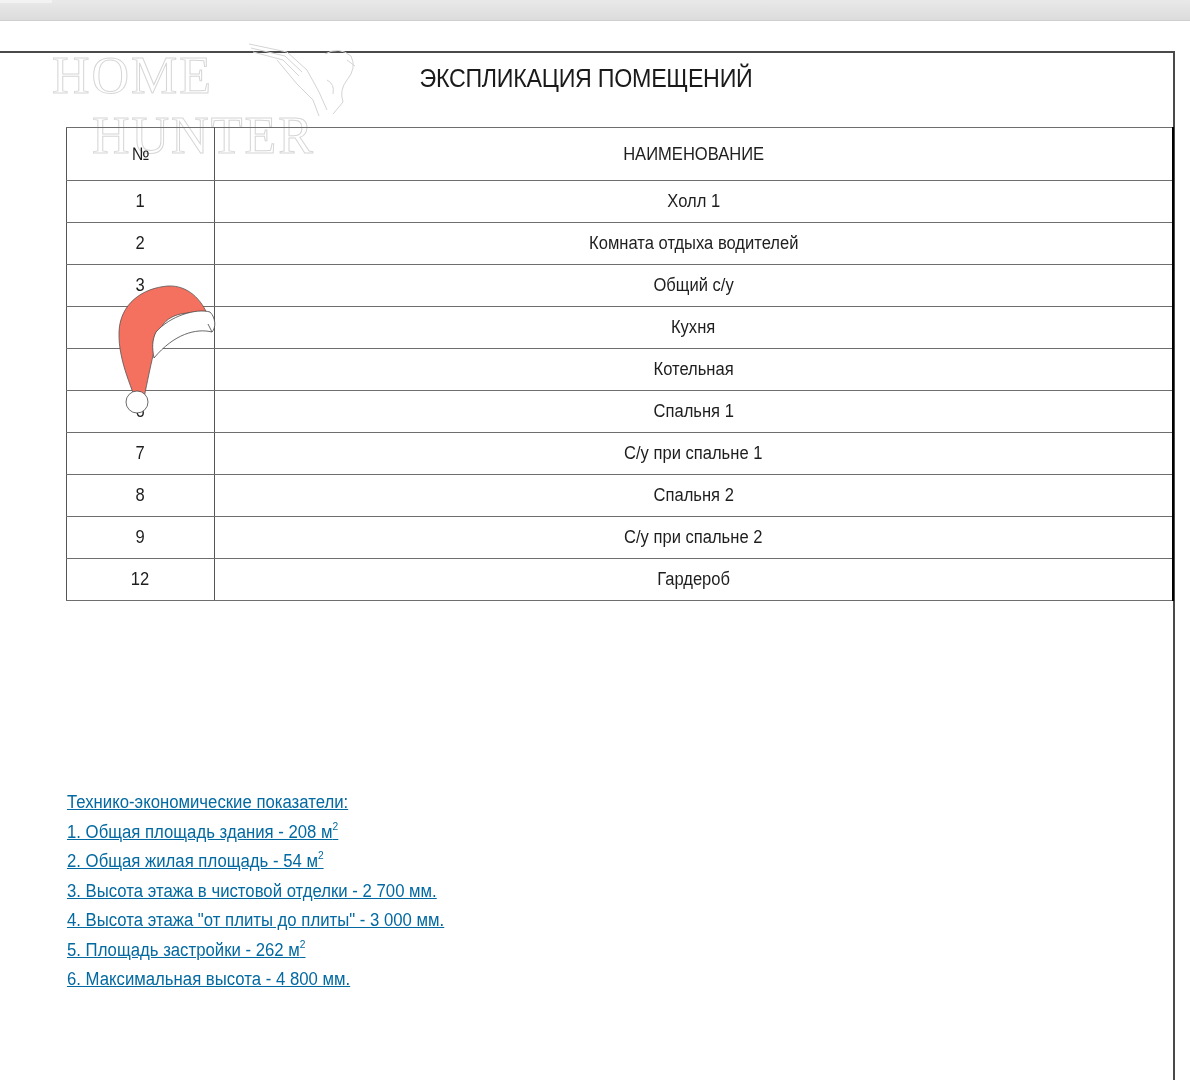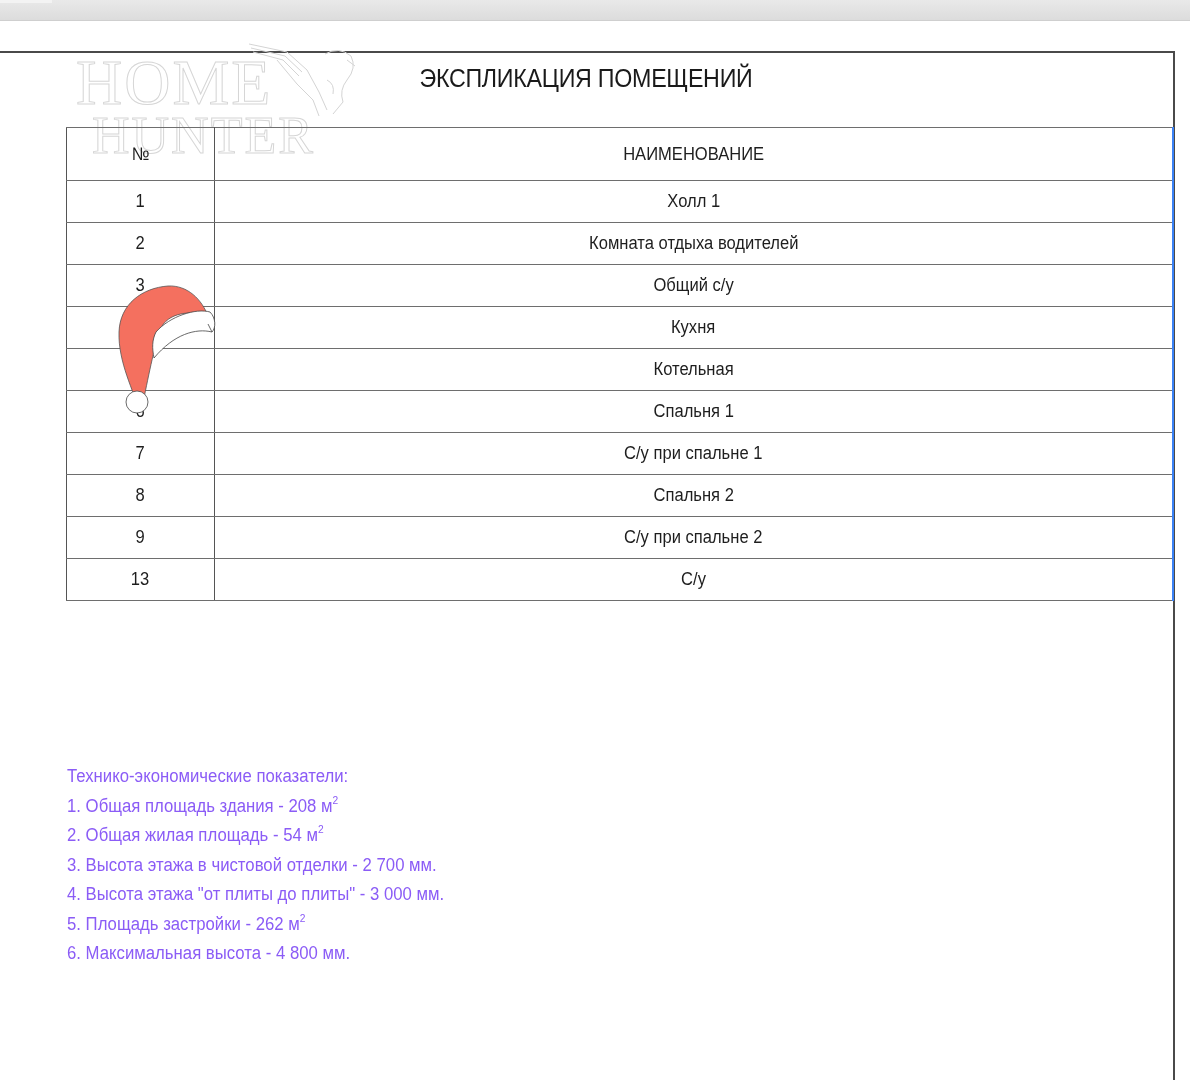--- a/index.html
+++ b/index.html
@@ -32,24 +32,24 @@
   }
   table.expl td, table.expl th {
     border: 1px solid #6e6e6e; text-align: center; font-weight: normal;
     font-size: 18px; padding: 0; color: #1e1e1e;
   }
   table.expl th { height: 52px; }
   table.expl td { height: 41px; }
   table.expl tr.row td { border-top: 1.5px solid #8a8a8a; }
   table.expl col.c1 { width: 148px; }
   table.expl .numcell { border-left: 1.5px solid #555; border-right: 1.5px solid #555; }
-  table.expl .namecell { border-right: 2px solid #3b82f6; }
+  table.expl .namecell { border-right: 2px solid #000000; }
   .t-cond { display: inline-block; transform: scaleX(0.92); }
   .indicators {
-    position: absolute; left: 67px; top: 762px; font-size: 18px; line-height: 29.5px; color: #8b5cf6;
+    position: absolute; left: 67px; top: 788px; font-size: 18px; line-height: 29.5px; color: #0369a1; text-decoration: underline;
   }
   .indicators .line { display: block; transform: scaleX(0.93); transform-origin: 0 0; white-space: nowrap; }
   .indicators sup { font-size: 11px; vertical-align: 8px; line-height: 0; }
   .watermark {
     position: absolute; left: 52px; top: 40px; width: 330px; height: 140px; pointer-events: none;
   }
   .wm-text {
     position: absolute; font-family: "Liberation Serif", serif; font-weight: normal;
     color: transparent; -webkit-text-stroke: 1px #d6d6d6; letter-spacing: 2px;
   }
@@ -62,21 +62,21 @@
 </head>
 <body>
 
 <div class="topbar">
   <div class="tabstub"></div>
 </div>
 
 <div class="frame"></div>
 
 <div class="watermark">
-  <div class="wm-text" style="left:24px; top:6px; font-size:64px;">HOME</div>
+  <div class="wm-text" style="left:0; top:6px; font-size:52px;">HOME</div>
   <div class="wm-text" style="left:40px; top:66px; font-size:52px;">HUNTER</div>
   <svg style="position:absolute; left:195px; top:0px;" width="125" height="80" viewBox="0 0 125 80">
     <g fill="none" stroke="#d4d4d4" stroke-width="1">
       <path d="M2 4 L40 12 L60 30 L72 52 L80 70"></path>
       <path d="M4 8 L38 16 L55 32"></path>
       <path d="M6 12 L36 20 L52 36"></path>
       <path d="M30 20 L50 44 L66 60 L72 76"></path>
       <path d="M78 14 Q92 6 104 16 Q110 28 100 40 Q92 50 96 62 L86 74"></path>
       <path d="M100 20 L108 26"></path>
       <path d="M80 40 Q88 44 86 54"></path>
@@ -130,22 +130,22 @@
       </tr>
     <tr class="row">
         <td class="numcell"><span class="t-cond">8</span></td>
         <td class="namecell"><span class="t-cond">Спальня 2</span></td>
       </tr>
     <tr class="row">
         <td class="numcell"><span class="t-cond">9</span></td>
         <td class="namecell"><span class="t-cond">С/у при спальне 2</span></td>
       </tr>
     <tr class="row">
-        <td class="numcell"><span class="t-cond">13</span></td>
-        <td class="namecell"><span class="t-cond">С/у</span></td>
+        <td class="numcell"><span class="t-cond">12</span></td>
+        <td class="namecell"><span class="t-cond">Гардероб</span></td>
       </tr>
   </tbody>
 </table>
 
 <div class="ghost-wm" style="left:150px; top:330px; font-size:110px; letter-spacing:4px;"></div>
 
 <svg class="hat" viewBox="0 0 110 135">
   <path d="M28 130 C 22 110, 6 80, 7 50 C 8 22, 30 6, 56 4 C 76 3, 90 18, 96 34 C 80 28, 55 30, 48 48 C 42 66, 36 96, 30 126 Z" fill="#f4705f" stroke="#555" stroke-width="0.8"></path>
   <path d="M44 50 C 58 34, 84 26, 98 30 C 104 36, 104 46, 100 50 C 84 46, 62 52, 42 76 C 40 66, 40 58, 44 50 Z" fill="#ffffff" stroke="#444" stroke-width="0.8"></path>
   <path d="M96 42 L 100 50" stroke="#444" stroke-width="0.8" fill="none"></path>

